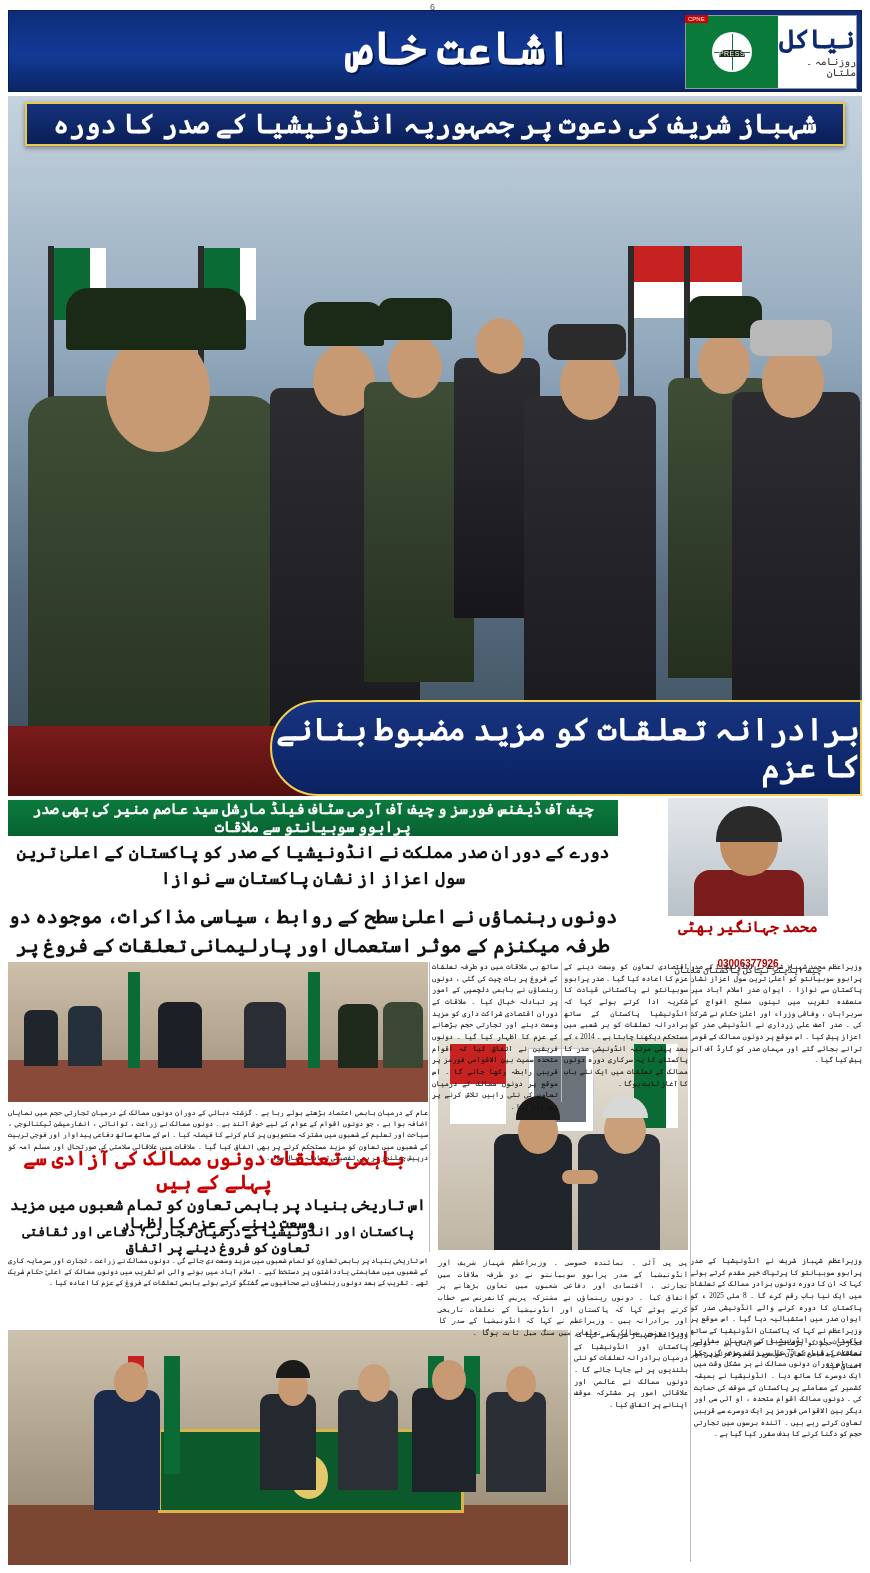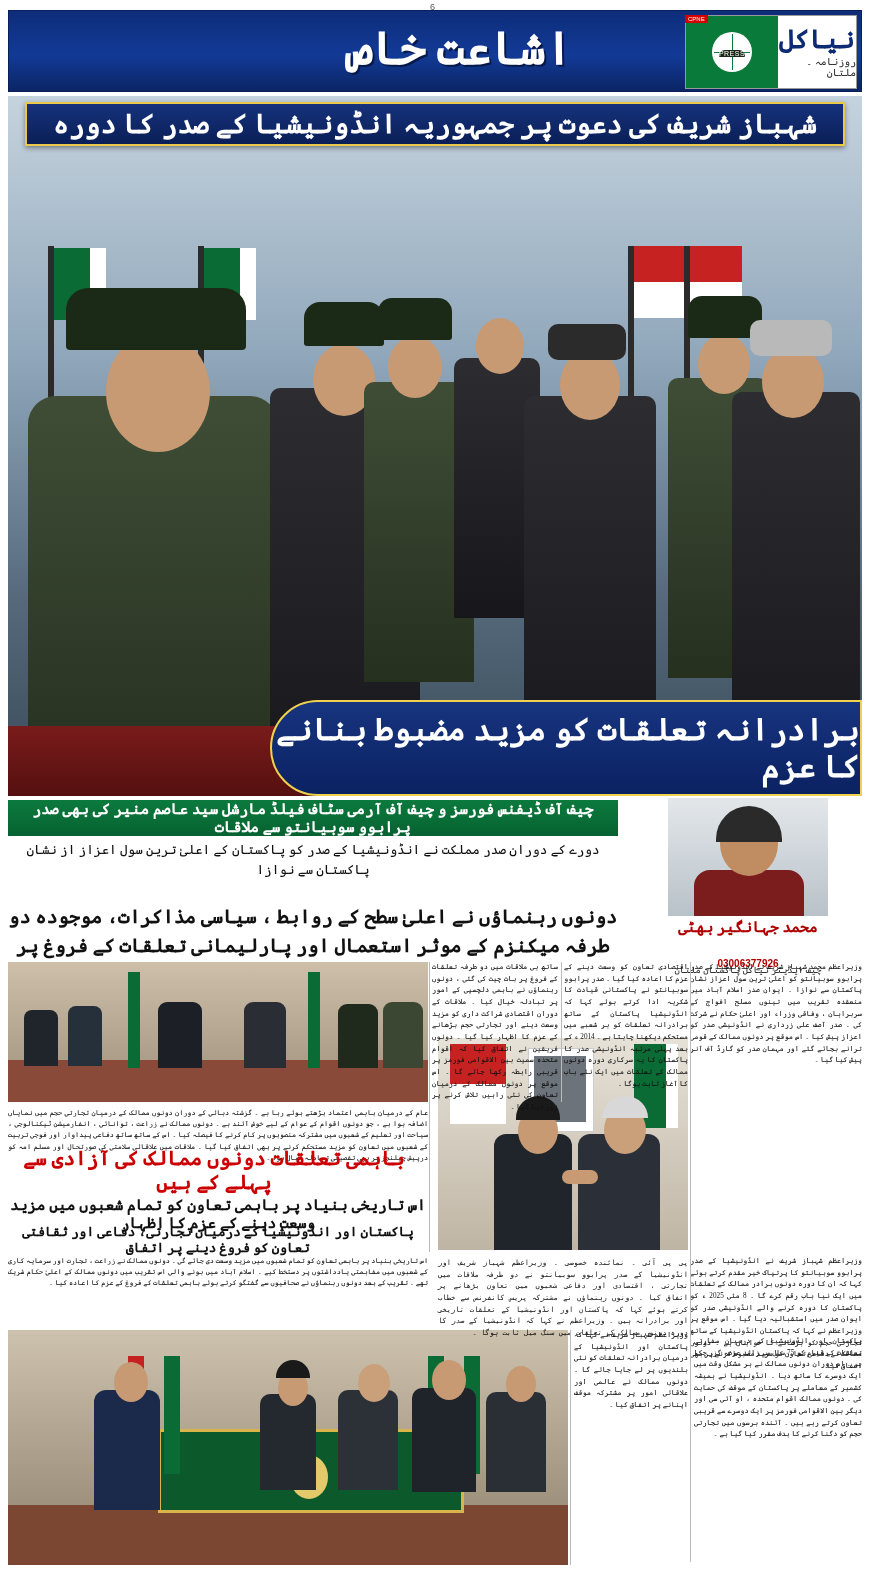--- a/index.html
+++ b/index.html
@@ -59,21 +59,21 @@
   .uniform{background:linear-gradient(180deg,#3f4d36 0%,#25301f 100%);}
   .cap{position:absolute;background:#1b2a17;border-radius:22px 22px 4px 4px;}
   .carpet{position:absolute;left:0;bottom:0;width:100%;height:70px;background:linear-gradient(180deg,#7a1b1b,#54100f);}
 
   
   .greenbar{position:absolute;top:800px;left:8px;width:610px;height:36px;
     background:linear-gradient(180deg,#0b7a3d 0%,#076231 100%);color:#fff;direction:rtl;
     display:flex;align-items:center;justify-content:center;font-family:"Liberation Serif",serif;
     font-size:15px;font-weight:bold;padding:0 6px;box-sizing:border-box;text-align:center;}
   .subhead1{position:absolute;top:840px;left:8px;width:610px;direction:rtl;text-align:center;
-    font-family:"Liberation Serif",serif;font-weight:normal;font-size:13px;color:#111;line-height:1.55;}
+    font-family:"Liberation Serif",serif;font-weight:bold;font-size:17px;color:#111;line-height:1.55;}
   .subhead2{position:absolute;top:902px;left:8px;width:610px;direction:rtl;text-align:center;
     font-family:"Liberation Serif",serif;font-weight:bold;font-size:19px;color:#111;line-height:1.55;}
 
   
   .columnist{position:absolute;top:798px;right:8px;width:228px;height:160px;}
   .col-photo{position:absolute;top:0;left:34px;width:160px;height:118px;
     background:linear-gradient(180deg,#e3e7ea 0%,#b9c2c9 100%);overflow:hidden;}
   .col-photo .cp-head{position:absolute;top:14px;left:52px;width:58px;height:64px;border-radius:50%;background:#c08d63;}
   .col-photo .cp-hair{position:absolute;top:8px;left:48px;width:66px;height:36px;border-radius:33px 33px 0 0;background:#2a2a2a;}
   .col-photo .cp-body{position:absolute;top:72px;left:26px;width:110px;height:46px;background:#7c1d1d;border-radius:16px 16px 0 0;}

